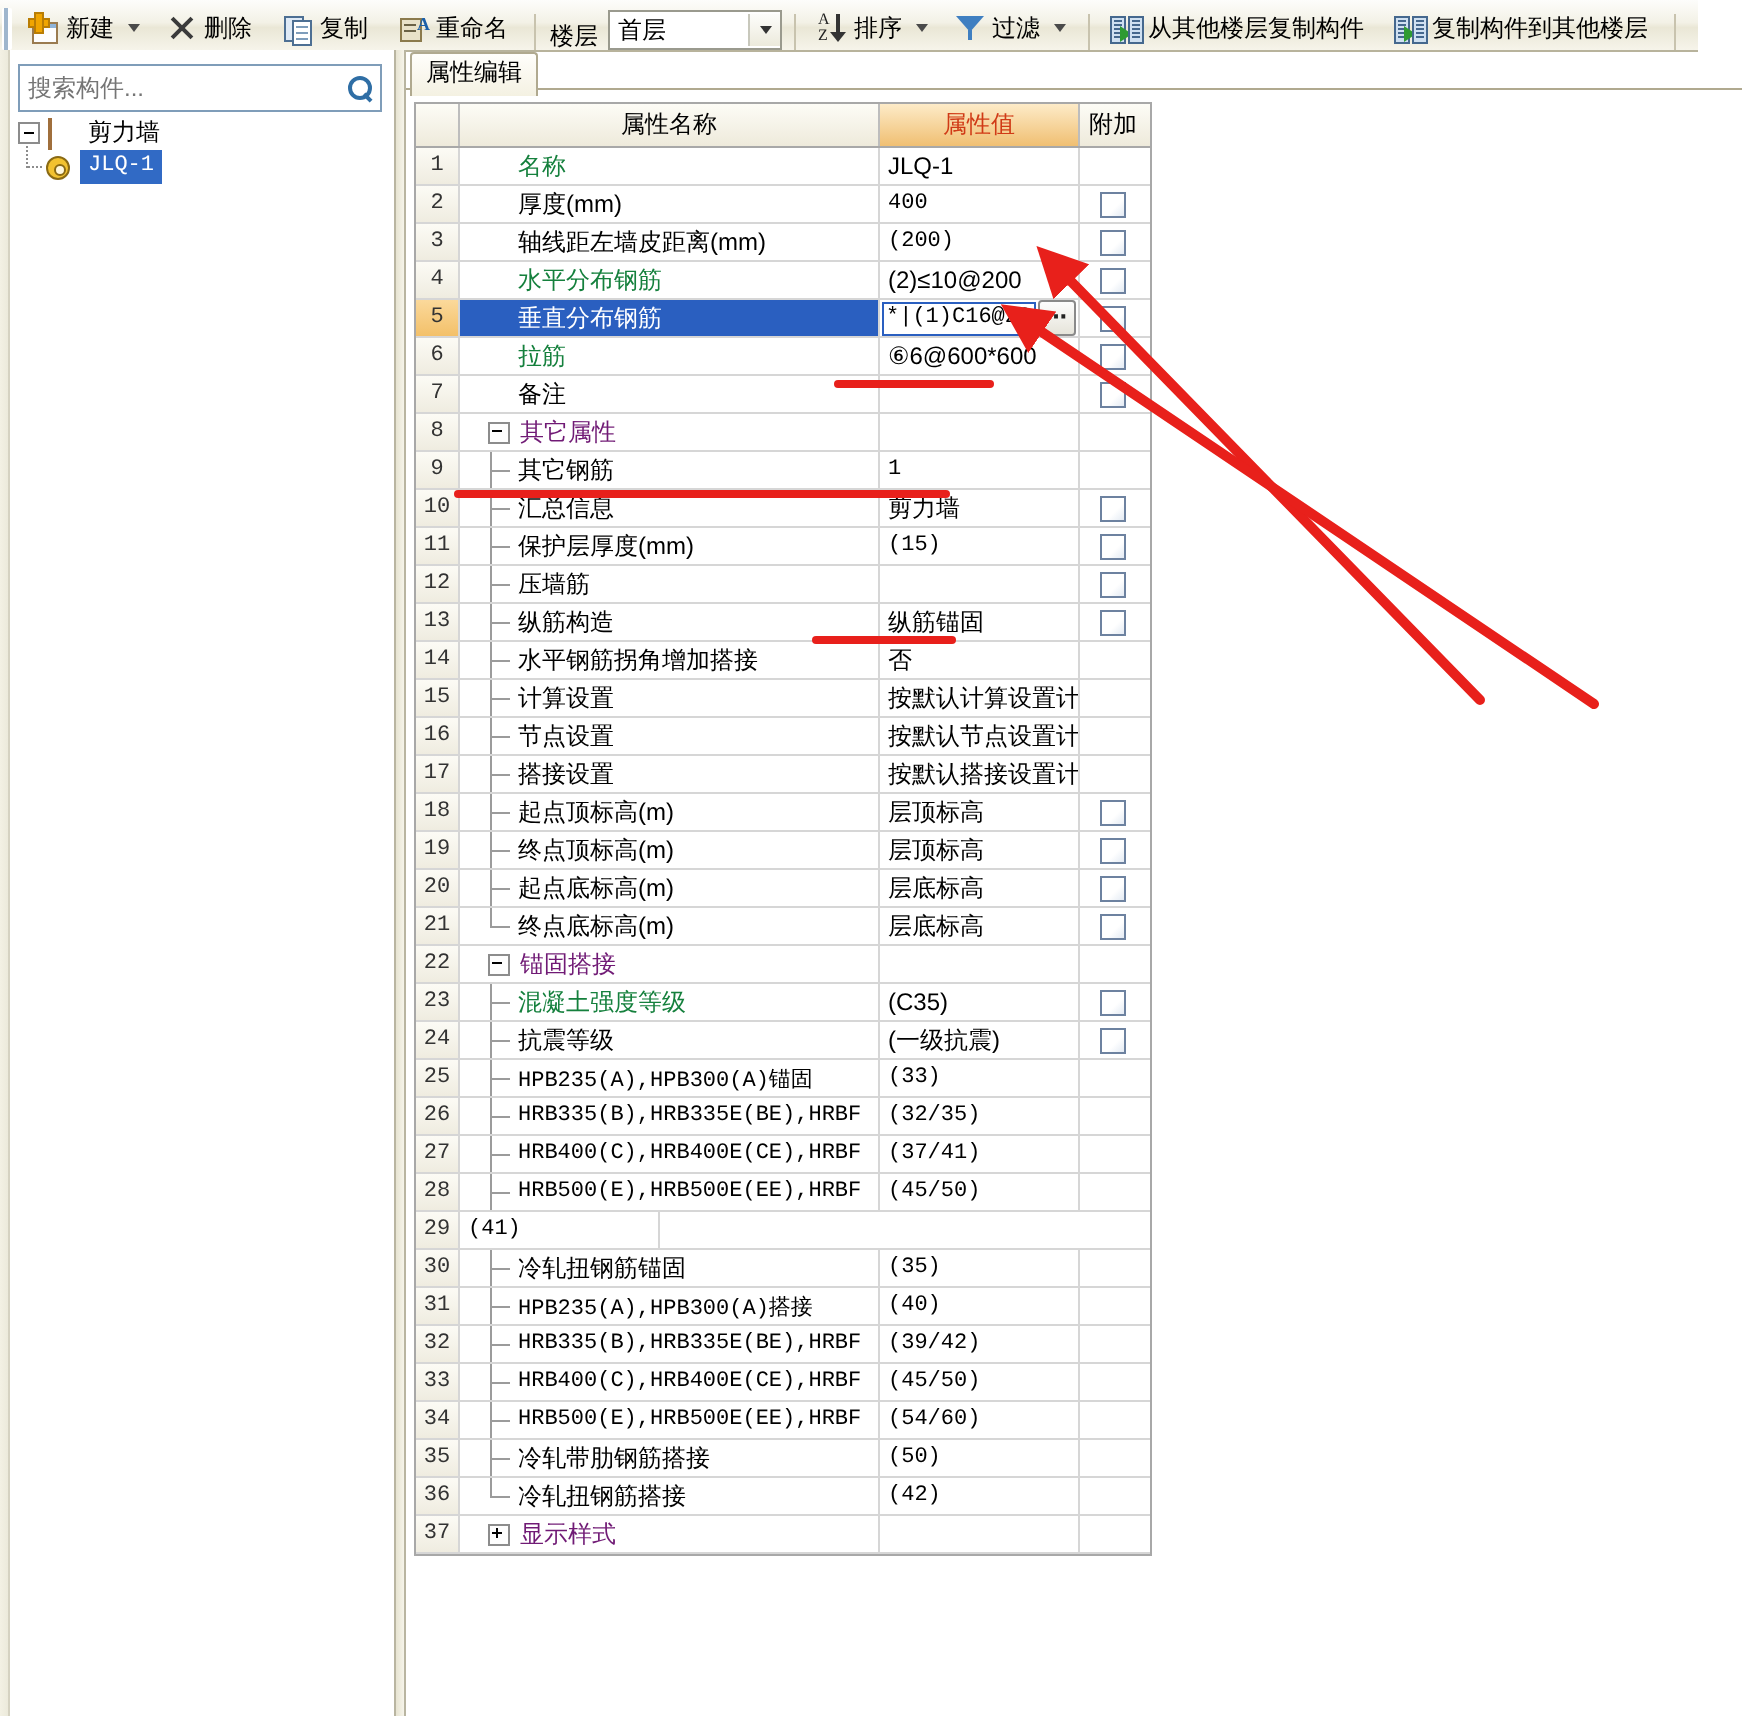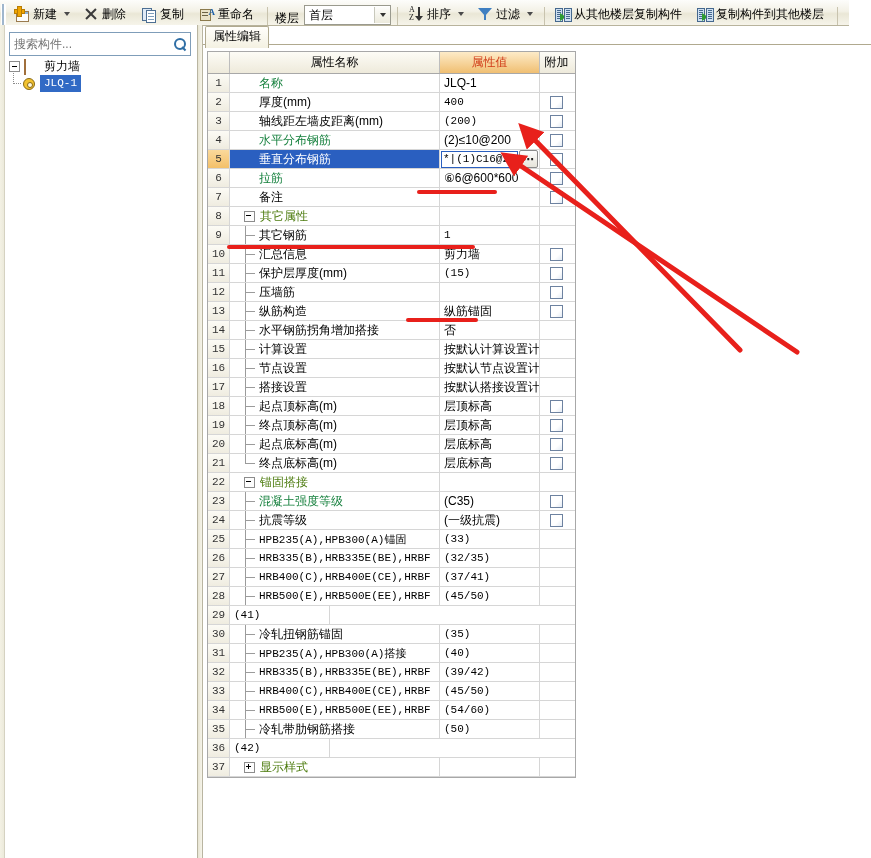--- a/index.html
+++ b/index.html
@@ -148,21 +148,21 @@
   .lvl-pad{width:11px;flex:0 0 11px;height:100%;}
   .tree-lead{width:18px;flex:0 0 18px;height:100%;position:relative;}
   .tree-lead .ln{position:absolute;left:4px;top:9px;width:10px;border-top:1px solid #9b9b9b;}
   .tree-lead .vl{position:absolute;left:4px;top:-1px;height:20px;border-left:1px solid #9b9b9b;}
   .tree-lead.last .vl{height:10px;}
   .grp-box{width:9px;height:9px;border:1px solid #8c8c8c;background:#fdfdfd;margin-left:3px;margin-right:5px;
     position:relative;flex:0 0 auto;}
   .grp-box .h{position:absolute;left:1px;top:3px;width:5px;height:1px;background:#000;}
   .grp-box .v{position:absolute;left:3px;top:1px;width:1px;height:5px;background:#000;}
   .txt-blue{color:#15803d;}
-  .txt-grey{color:#4d7c0f;}
+  .txt-grey{color:#701a75;}
   .mono{font-family:"Liberation Mono","DejaVu Sans Mono",monospace;font-size:11px;}
   .cb{width:11px;height:11px;border:1px solid #6d82a0;background:linear-gradient(135deg,#ffffff 60%,#e3eaf3);}
   .val-edit{display:flex;align-items:center;width:100%;height:17px;}
   .val-edit .inp{flex:1;height:15px;border:1px solid #2a5fc0;background:#fff;
     font-family:"Liberation Mono","DejaVu Sans Mono",monospace;font-size:11px;line-height:15px;
     padding-left:1px;overflow:hidden;white-space:nowrap;}
   .ell-btn{width:17px;height:16px;margin-left:1px;flex:0 0 auto;
     border:1px solid #8a8a8a;border-radius:2px;
     background:linear-gradient(to bottom,#fdfdfd,#e6e4da);
     display:flex;align-items:center;justify-content:center;
@@ -915,20 +915,30 @@
               <span>冷轧带肋钢筋搭接</span>
             </div>
           </div>
           <div class="c c-val">
             <span class="mono">(50)</span>
           </div>
           <div class="c c-add"></div>
         </div>
         <div class="g-row">
           <div class="c c-num">36</div>
+          <div class="c c-name">
+            <div class="name-cell">
+              <span class="lvl-pad"></span>
+              <span class="tree-lead last">
+                <span class="vl"></span>
+                <span class="ln"></span>
+              </span>
+              <span>冷轧扭钢筋搭接</span>
+            </div>
+          </div>
           <div class="c c-val">
             <span class="mono">(42)</span>
           </div>
           <div class="c c-add"></div>
         </div>
         <div class="g-row">
           <div class="c c-num">37</div>
           <div class="c c-name">
             <div class="name-cell">
               <span class="lvl-pad"></span>

